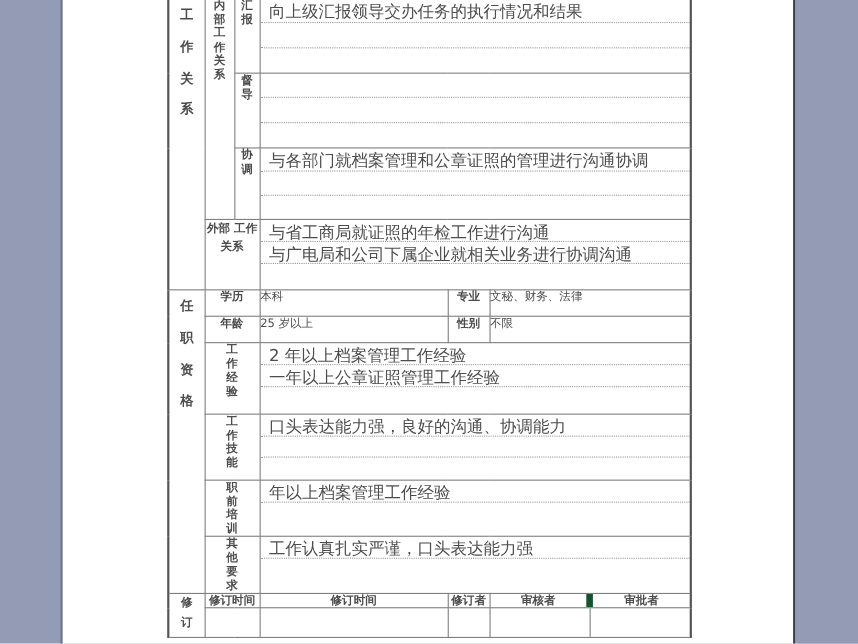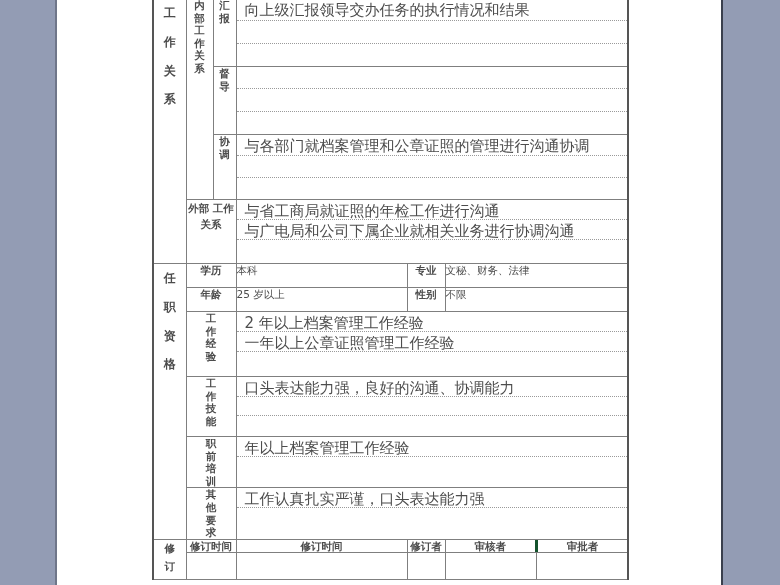--- a/index.html
+++ b/index.html
@@ -323,21 +323,21 @@
         <td class="rev-head">修订时间</td>
         <td class="rev-head">修订者</td>
         <td class="rev-head outer-right" style="padding:0">
           <table style="width:100%;border-collapse:collapse;table-layout:fixed">
             <colgroup>
                 <col style="width:50%">
                 <col style="width:50%">
               </colgroup>
             <tbody>
                 <tr>
-              <td class="rev-head" style="border:none;border-right:3px solid #14532d">审核者</td>
+              <td class="rev-head" style="border:none;border-right:6px solid #14532d">审核者</td>
               <td class="rev-head" style="border:none">审批者</td>
             </tr>
           </tbody>
             </table>
         </td>
       </tr>
 
       <tr>
         <td class="val" colspan="2" style="height:26px"></td>
         <td class="val"></td>

